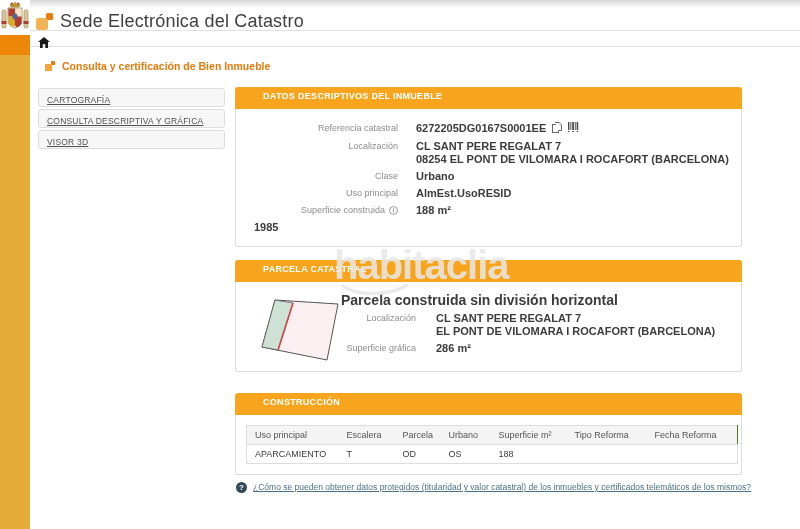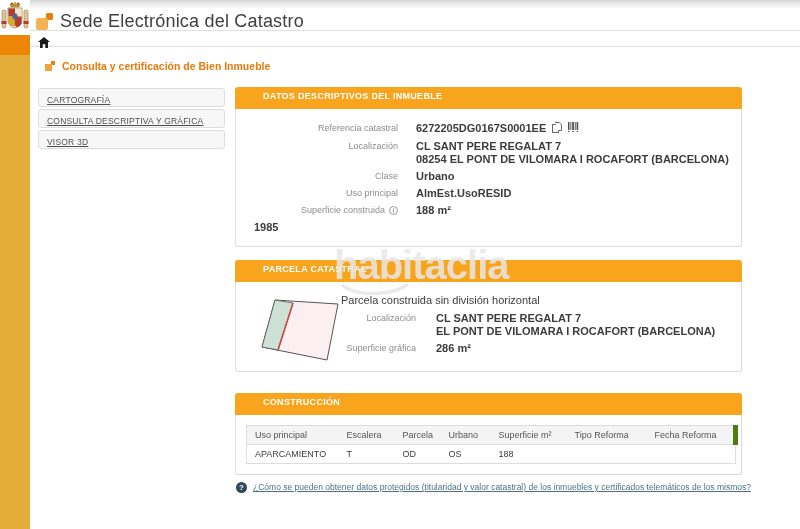--- a/index.html
+++ b/index.html
@@ -95,32 +95,32 @@
   .icon-btn { cursor:pointer; display:inline-block; }
   .info-dot {
     display:inline-block; width:9px; height:9px; border:1px solid #9a9a9a; border-radius:50%;
     font-size:6.5px; line-height:7px; text-align:center; color:#9a9a9a; font-weight:bold;
     margin-left:4px; vertical-align:0px; cursor:pointer;
   }
 
   
   .parcel-svg { position:absolute; left:15px; top:12px; }
   .parcela-text { margin-left:105px; }
-  .parcela-sub { font-size:11px; font-weight:normal; color:#3c3c3c; line-height:13px; margin-bottom:5px; }
+  .parcela-sub { font-size:14px; font-weight:bold; color:#3c3c3c; line-height:13px; margin-bottom:5px; }
   .parcela-text .flabel { width:75px; }
   .parcela-text .fvalue { margin-left:20px; }
 
   
   table.ctable { width:492px; border-collapse:collapse; table-layout:fixed; }
   .ctable th {
     background:#f4f4f4; border:1px solid #ddd; border-left:none; border-right:none;
     font-size:9px; font-weight:normal; color:#555; text-align:left; padding:4px 8px;
   }
   .ctable th:first-child { border-left:1px solid #ddd; }
-  .ctable th:last-child { border-right:5px solid #4d7c0f; }
+  .ctable th:last-child { border-right:1px solid #4d7c0f; }
   .ctable td {
     border:1px solid #ddd; border-left:none; border-right:none; border-top:none;
     font-size:9px; color:#3c3c3c; padding:4px 8px; height:19px;
   }
   .ctable td:first-child { border-left:1px solid #ddd; }
   .ctable td:last-child { border-right:1px solid #ddd; }
   .ctable col.c0{width:92px}.ctable col.c1{width:56px}.ctable col.c2{width:46px}
   .ctable col.c3{width:50px}.ctable col.c4{width:76px}.ctable col.c5{width:80px}
 
   

